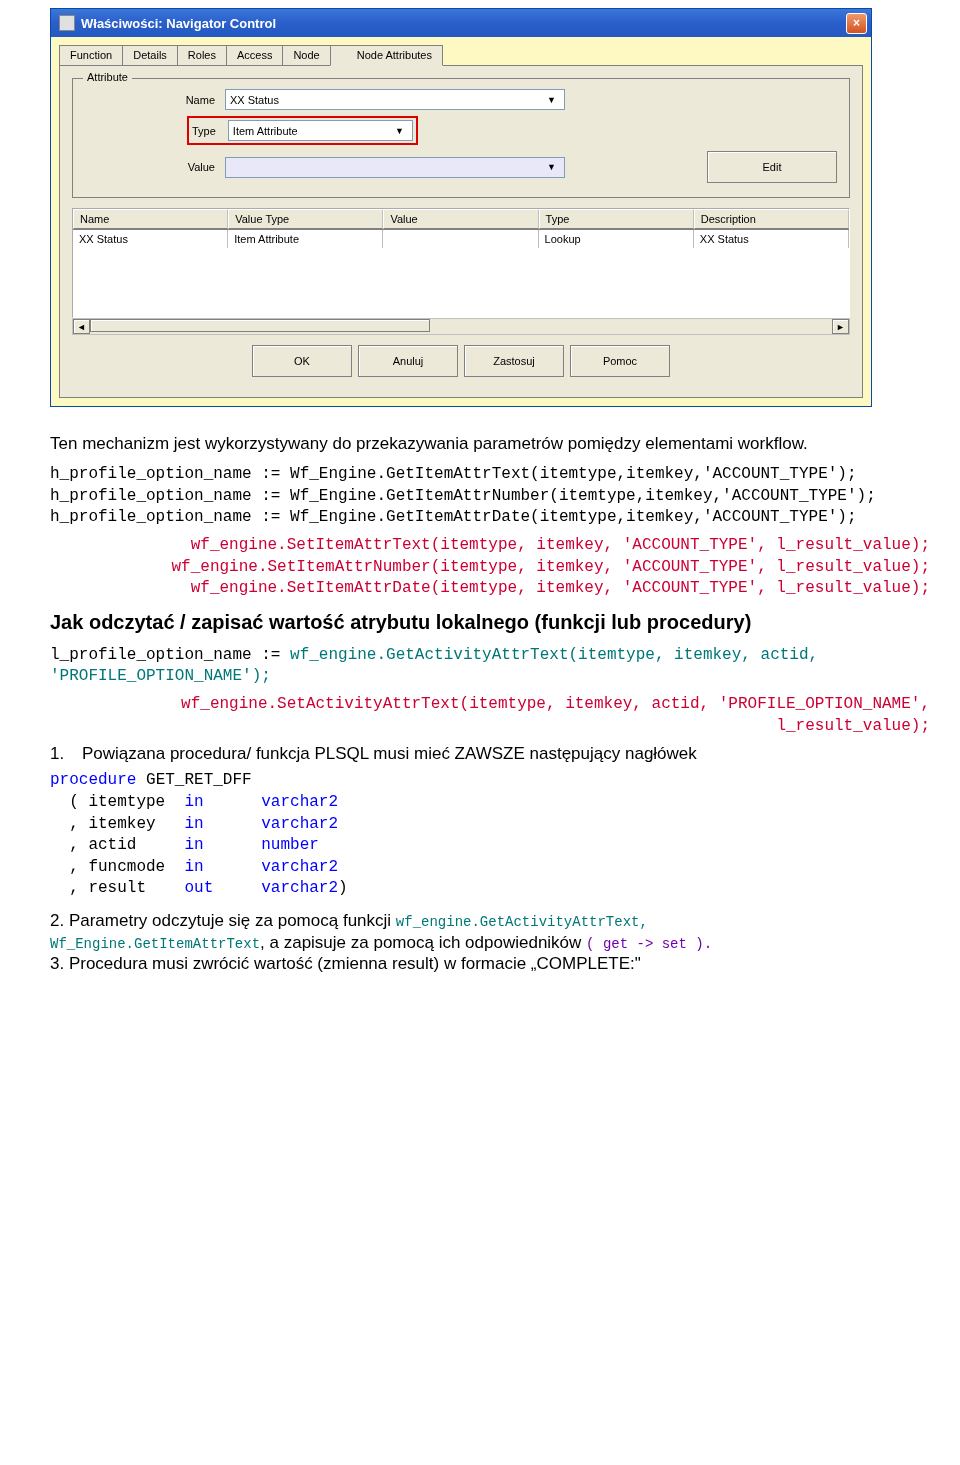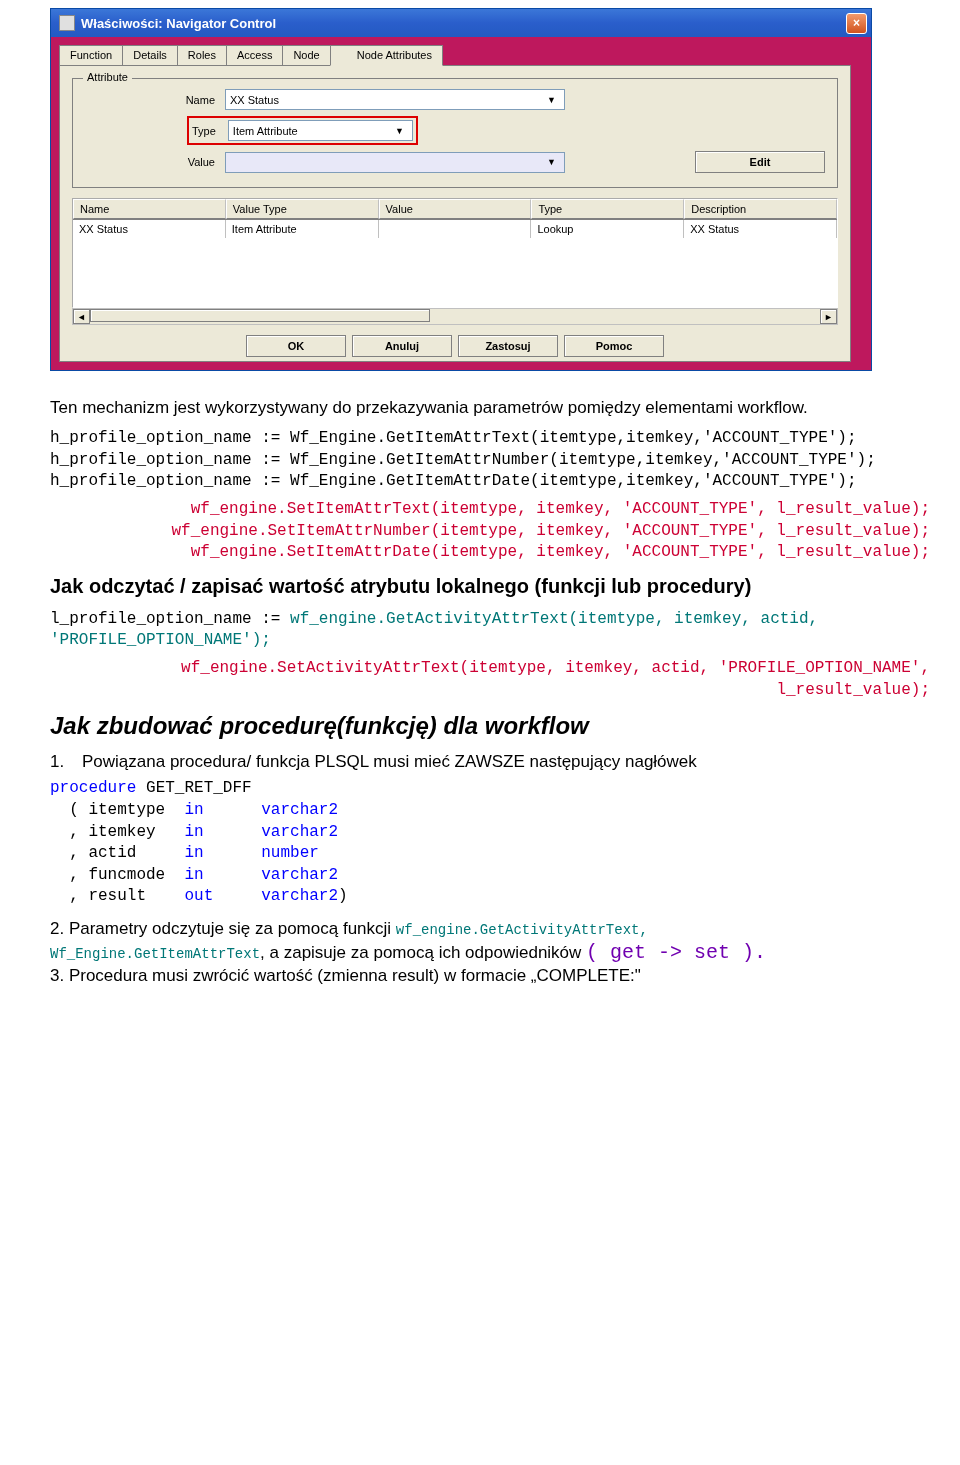--- a/index.html
+++ b/index.html
@@ -1,35 +1,35 @@
 <!DOCTYPE html>
 <html><head>
 <meta charset="utf-8">
 <style>
   * { box-sizing: border-box; }
   body { margin: 0; background: #fff; font-family: Tahoma, Arial, sans-serif; width: 960px; }
-  .dialog { margin: 8px 8px 0 50px; width: 822px; border: 1px solid #0a4aa5; background: #be185d; font-size: 11px; color: #000; }
+  .dialog { margin: 8px 8px 0 50px; width: 822px; border: 1px solid #0a4aa5; background: #fef9c3; font-size: 11px; color: #000; }
   .titlebar { display: flex; align-items: center; justify-content: space-between; height: 28px; padding: 0 4px 0 8px; background: linear-gradient(to bottom, #3b77d8 0%, #2a5ecb 50%, #235ac2 100%); color: #fff; font-weight: bold; font-size: 13px; }
   .titlebar-left { display: flex; align-items: center; gap: 6px; }
   .titlebar-icon { width: 16px; height: 16px; background: #e0e0e0; border: 1px solid #888; }
   .win-btn { width: 21px; height: 21px; background: linear-gradient(to bottom, #f29a6c, #d1531f); border: 1px solid #fff; border-radius: 3px; display: flex; align-items: center; justify-content: center; color: #fff; font-weight: bold; font-size: 12px; }
   .tabs { display: flex; padding: 8px 8px 0 8px; position: relative; }
   .tab { padding: 3px 10px; border: 1px solid #808080; border-bottom: none; background: #ece9d8; margin-right: -1px; position: relative; font-size: 11px; cursor: default; }
   .tab.active { background: #ece9d8; z-index: 2; padding-bottom: 4px; margin-bottom: -1px; border-bottom: 1px solid #ece9d8; padding-left: 26px; }
-  .tab-panel { margin: 0 20px 8px 8px; border: 1px solid #808080; padding: 12px 12px 4px 12px; background: #ece9d8; }
+  .tab-panel { margin: 0 8px 8px 8px; border: 1px solid #808080; padding: 12px 12px 20px 12px; background: #ece9d8; }
   .fieldset { border: 1px solid #808080; padding: 10px 12px 14px 12px; margin-bottom: 10px; position: relative; }
   .fieldset-legend { position: absolute; top: -8px; left: 10px; background: #ece9d8; padding: 0 4px; font-size: 11px; }
   .form-row { display: flex; align-items: center; margin-bottom: 6px; }
   .form-label { width: 140px; text-align: right; padding-right: 10px; font-size: 11px; }
   .text-input, .dropdown { height: 21px; border: 1px solid #7f9db9; background: #fff; font-size: 11px; padding: 2px 4px; display: flex; align-items: center; justify-content: space-between; }
   .dropdown { position: relative; }
   .dropdown-chev { width: 17px; height: 100%; display: flex; align-items: center; justify-content: center; font-size: 9px; }
   .highlighted-box { border: 2px solid #d00; padding: 2px 3px; display: inline-flex; align-items: center; gap: 6px; margin-left: -5px;}
   .highlighted-box .form-label{ width:auto; min-width:28px; padding-right:6px;}
-  .edit-btn, .btn { height: 22px; border: 1px solid #808080; background: #ece9d8; padding: 2px 12px; font-size: 11px; display: inline-flex; align-items: center; justify-content: center; min-width: 100px; box-shadow: inset 1px 1px 0 #fff; font-weight: bold; }
+  .edit-btn, .btn { height: 32px; border: 1px solid #808080; background: #ece9d8; padding: 2px 12px; font-size: 11px; display: inline-flex; align-items: center; justify-content: center; min-width: 100px; box-shadow: inset 1px 1px 0 #fff; }
   .table { border: 1px inset #fff; background: #fff; height: 110px; display: flex; flex-direction: column; }
   .table-header { display: flex; background: #ece9d8; border-bottom: 1px solid #808080; font-size: 11px; }
   .th, .td { padding: 3px 6px; border-right: 1px solid #c0c0c0; flex: 1; overflow: hidden; white-space: nowrap; }
   .th { border-top: 1px solid #fff; border-left: 1px solid #fff; border-bottom: 1px solid #808080; background: #ece9d8; }
   .table-row { display: flex; font-size: 11px; }
   .table-scroll { display: flex; align-items: center; border: 1px solid #c0c0c0; background: #ece9d8; height: 17px; }
   .scroll-arrow { width: 17px; height: 15px; display: flex; align-items: center; justify-content: center; border: 1px solid #808080; background: #ece9d8; box-shadow: inset 1px 1px 0 #fff; font-size: 9px; }
   .scroll-track { flex: 1; background: #ece9d8; position: relative; height: 15px; }
   .scroll-thumb { position: absolute; left: 0; top: 0; height: 13px; width: 340px; background: #ece9d8; border: 1px solid #808080; box-shadow: inset 1px 1px 0 #fff; }
   .button-row { display: flex; justify-content: center; gap: 6px; padding: 10px 0 0 0; }
@@ -149,31 +149,30 @@
 wf_engine.SetItemAttrNumber(itemtype, itemkey, 'ACCOUNT_TYPE', l_result_value);
 wf_engine.SetItemAttrDate(itemtype, itemkey, 'ACCOUNT_TYPE', l_result_value);</span></pre>
 
   <p class="h-bold">Jak odczytać / zapisać wartość atrybutu lokalnego (funkcji lub procedury)</p>
 
   <pre><span>l_profile_option_name := </span><span class="kw-teal">wf_engine.GetActivityAttrText(itemtype, itemkey, actid,
 'PROFILE_OPTION_NAME');</span></pre>
   <pre class="kw-red"><span>wf_engine.SetActivityAttrText(itemtype, itemkey, actid, 'PROFILE_OPTION_NAME',
 l_result_value);</span></pre>
 
-  <p class="h-italic">Jak zbudować procedurę(funkcję) dla workflow</p>
 
   <div class="li-row">
     <span class="li-num">1.</span>
     <span>Powiązana procedura/ funkcja PLSQL musi mieć ZAWSZE następujący nagłówek</span>
   </div>
 
   <pre><span class="kw-blue">procedure</span><span> GET_RET_DFF</span>
 <span>  ( itemtype  </span><span class="kw-blue">in</span><span>      </span><span class="kw-blue">varchar2</span>
 <span>  , itemkey   </span><span class="kw-blue">in</span><span>      </span><span class="kw-blue">varchar2</span>
 <span>  , actid     </span><span class="kw-blue">in</span><span>      </span><span class="kw-blue">number</span>
 <span>  , funcmode  </span><span class="kw-blue">in</span><span>      </span><span class="kw-blue">varchar2</span>
 <span>  , result    </span><span class="kw-blue">out</span><span>     </span><span class="kw-blue">varchar2</span><span>)</span></pre>
 
   <p>2. <span>Parametry odczytuje się za pomocą funkcji </span><span style="font-family:'Courier New',monospace; font-size:14px;" class="kw-teal">wf_engine.GetActivityAttrText,</span><br>
-  <span style="font-family:'Courier New',monospace; font-size:14px;" class="kw-teal">Wf_Engine.GetItemAttrText</span><span>, a zapisuje za pomocą ich odpowiedników </span><span style="font-family:'Courier New',monospace; font-size:20px;" class="kw-violet">( get -&gt; set ).</span><br>
+  <span style="font-family:'Courier New',monospace; font-size:14px;" class="kw-teal">Wf_Engine.GetItemAttrText</span><span>, a zapisuje za pomocą ich odpowiedników </span><span style="font-family:'Courier New',monospace; font-size:14px;" class="kw-violet">( get -&gt; set ).</span><br>
   3. <span>Procedura musi zwrócić wartość (zmienna result) w formacie „COMPLETE:"</span></p>
 
 </div>
 
 </body></html>

